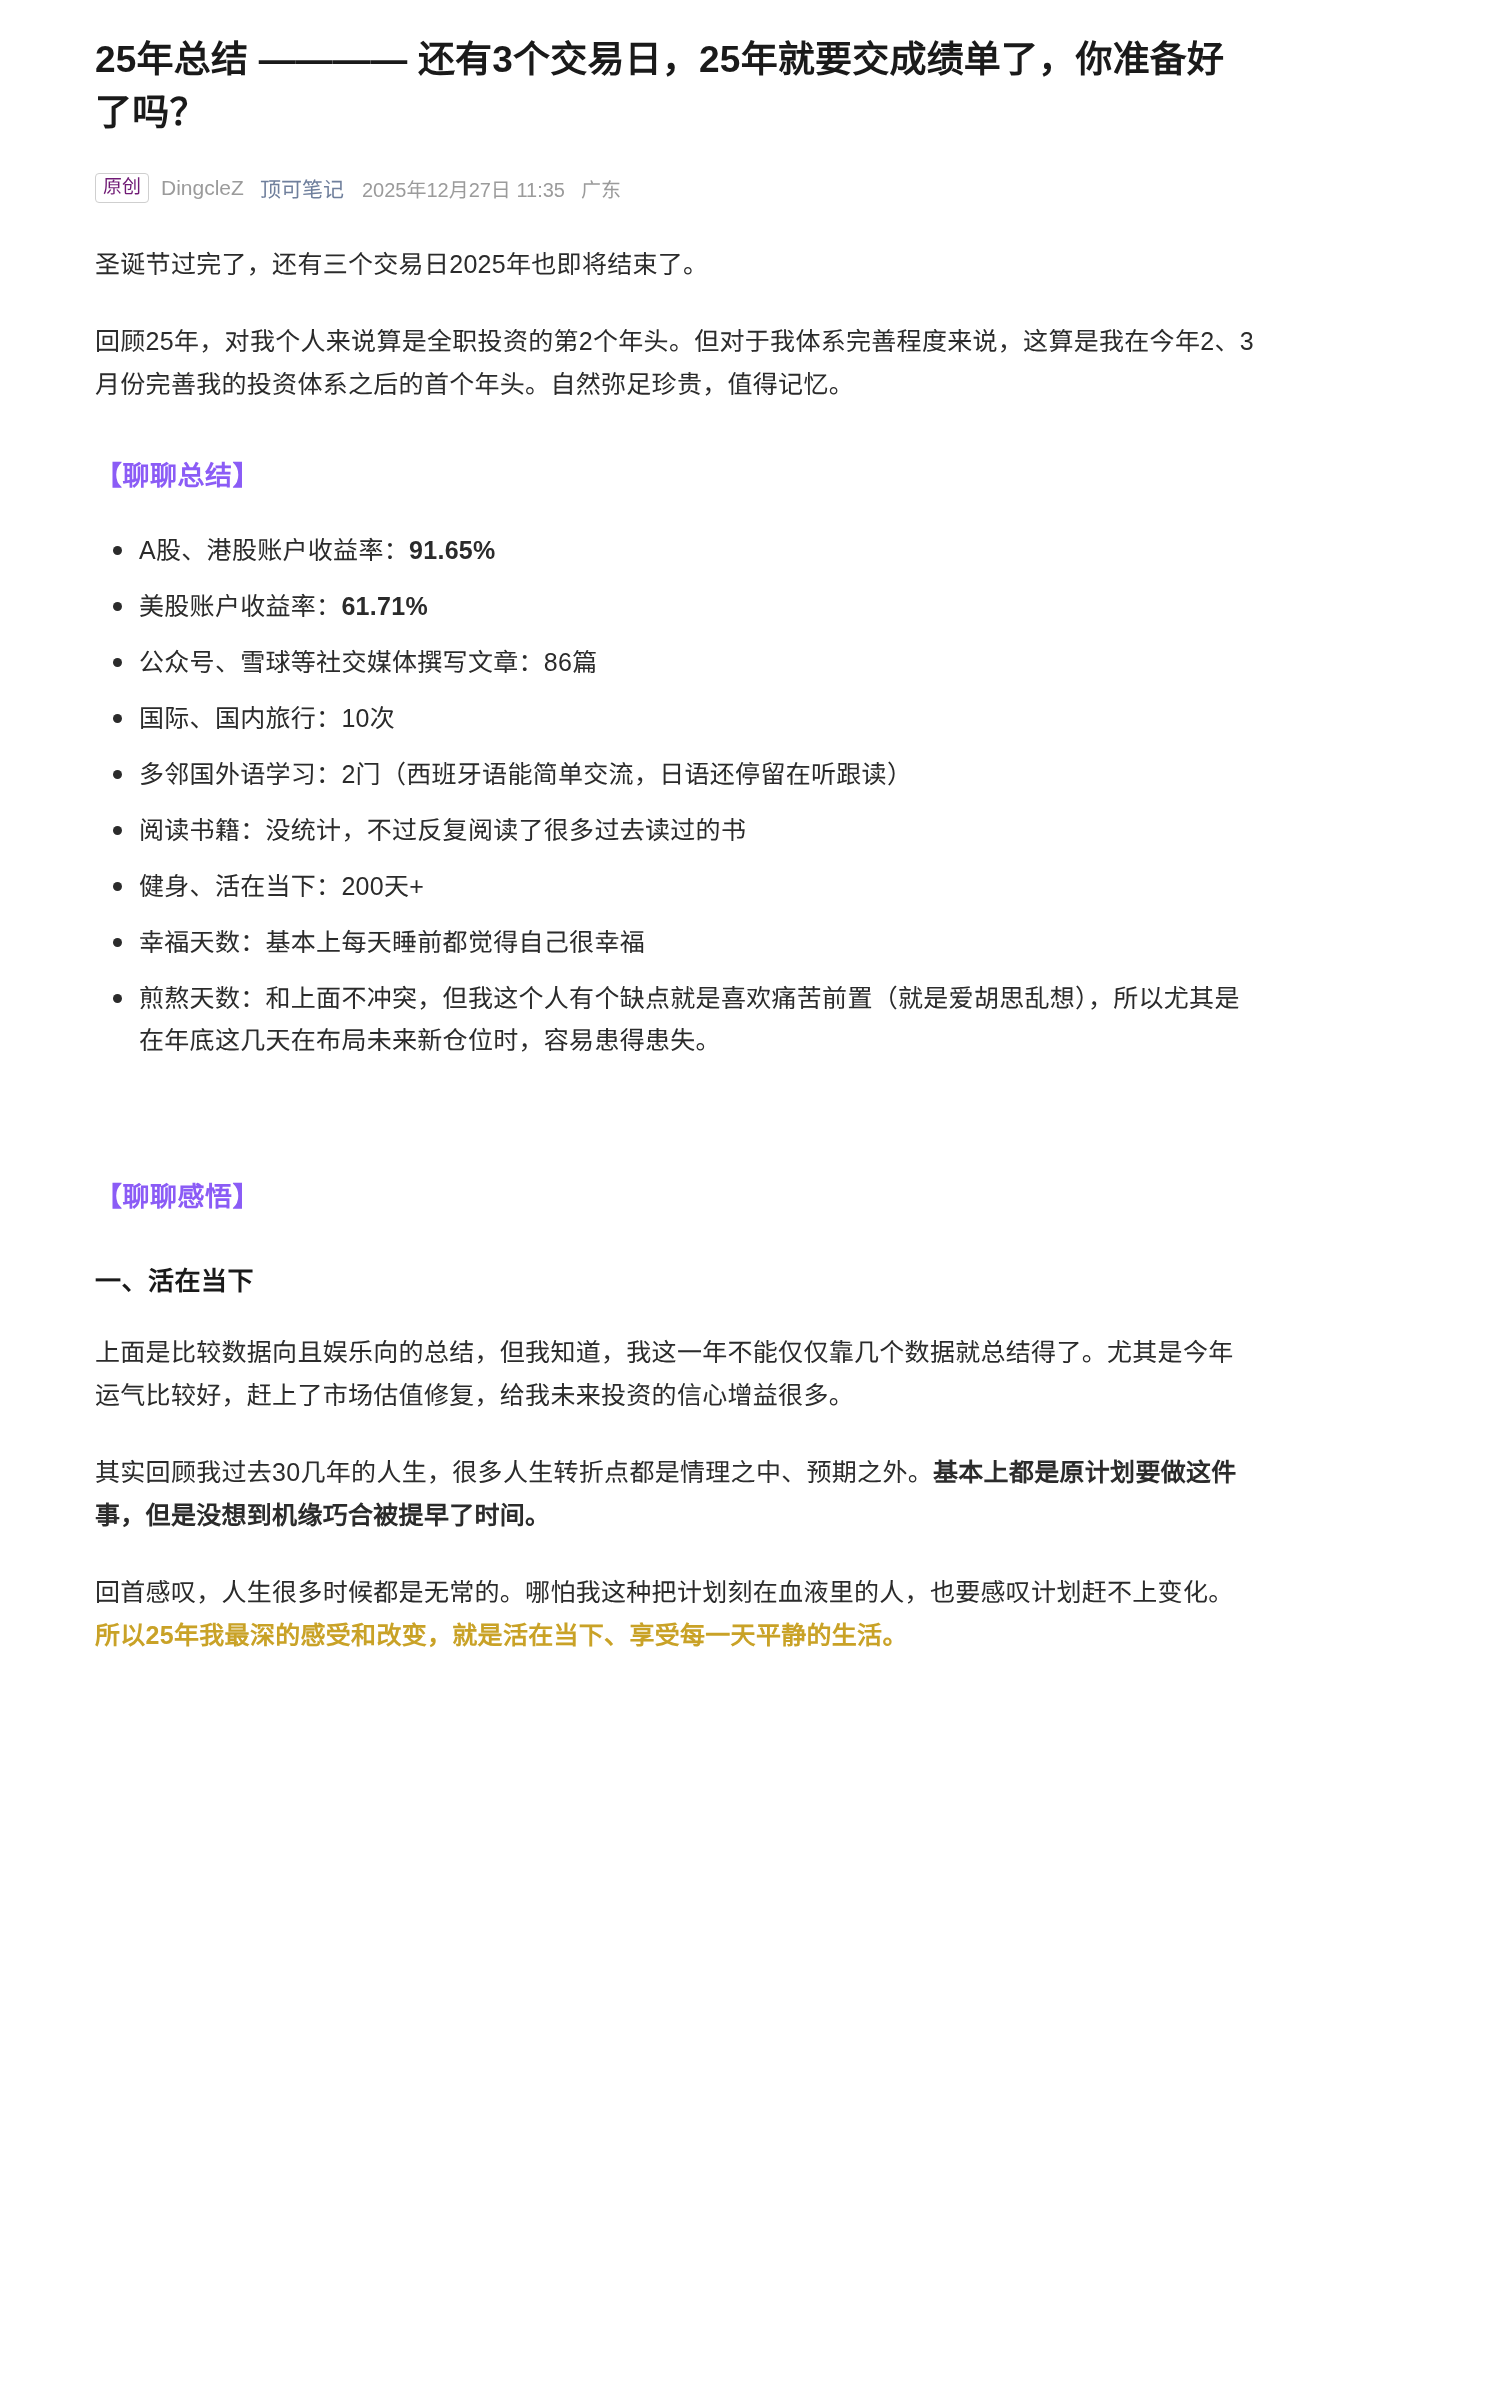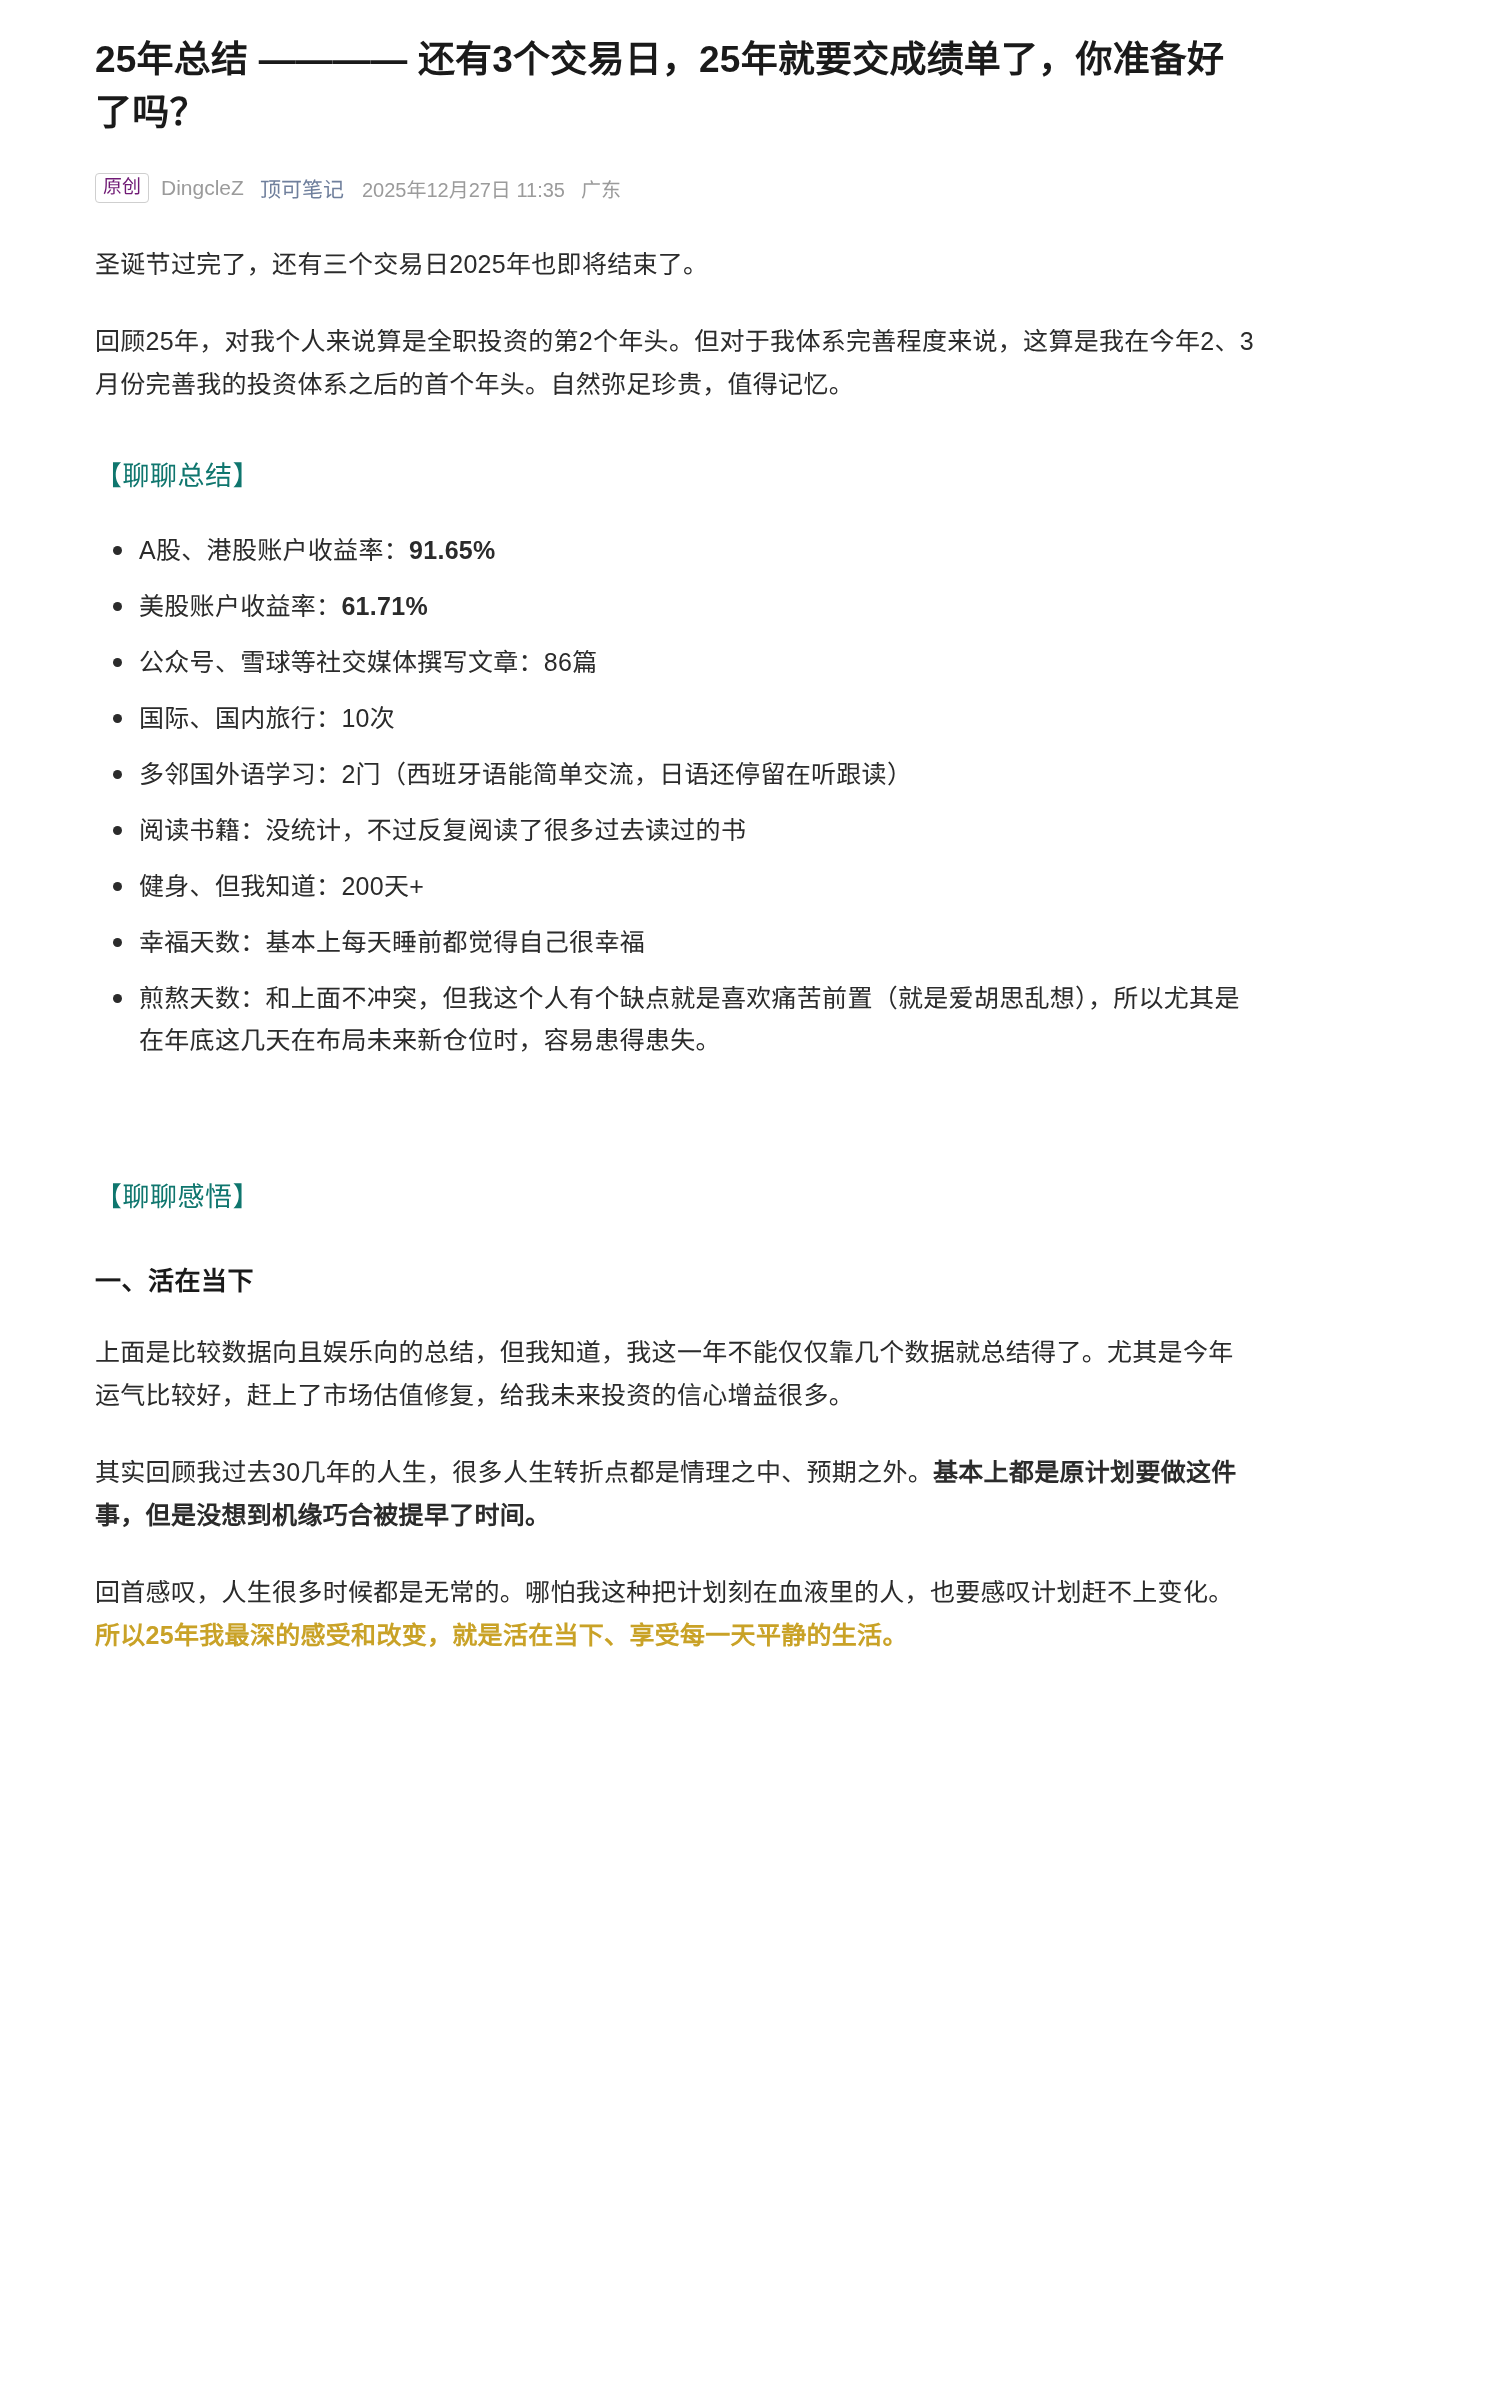--- a/index.html
+++ b/index.html
@@ -75,22 +75,22 @@
   }
   p.highlight {
     color: #c9a227;
     font-size: 25px;
     line-height: 1.72;
     margin: 0 0 38px 0;
     letter-spacing: 0.3px;
   }
   h2.section {
     font-size: 27px;
-    font-weight: 400;
-    color: #0f766e;
+    font-weight: 700;
+    color: #8b5cf6;
     margin: 48px 0 36px 0;
     letter-spacing: 0.5px;
   }
   h3.subsection {
     font-size: 26px;
     font-weight: 700;
     color: #1a1a1a;
     margin: 46px 0 34px 0;
     letter-spacing: 0.5px;
   }
@@ -145,21 +145,21 @@
   <h2 class="section">【聊聊总结】</h2>
 
 
   <ul class="bullets" id="summary-list">
       <li><span>A股、港股账户收益率：</span><span class="b">91.65%</span></li>
       <li><span>美股账户收益率：</span><span class="b">61.71%</span></li>
       <li><span>公众号、雪球等社交媒体撰写文章：</span><span>86篇</span></li>
       <li><span>国际、国内旅行：</span><span>10次</span></li>
       <li><span>多邻国外语学习：</span><span>2门</span><span>（西班牙语能简单交流，日语还停留在听跟读）</span></li>
       <li><span>阅读书籍：</span><span>没统计，不过反复阅读了很多过去读过的书</span></li>
-      <li><span>健身、但我知道：</span><span>200天+</span></li>
+      <li><span>健身、活在当下：</span><span>200天+</span></li>
       <li><span>幸福天数：</span><span>基本上每天睡前都觉得自己很幸福</span></li>
       <li><span>煎熬天数：</span><span>和上面不冲突，但我这个人有个缺点就是喜欢痛苦前置（就是爱胡思乱想），所以尤其是在年底这几天在布局未来新仓位时，容易患得患失。</span></li>
     </ul>
 
   <div class="gap-after-list"></div>
 
   <h2 class="section">【聊聊感悟】</h2>
 
   <h3 class="subsection">一、活在当下</h3>
 

